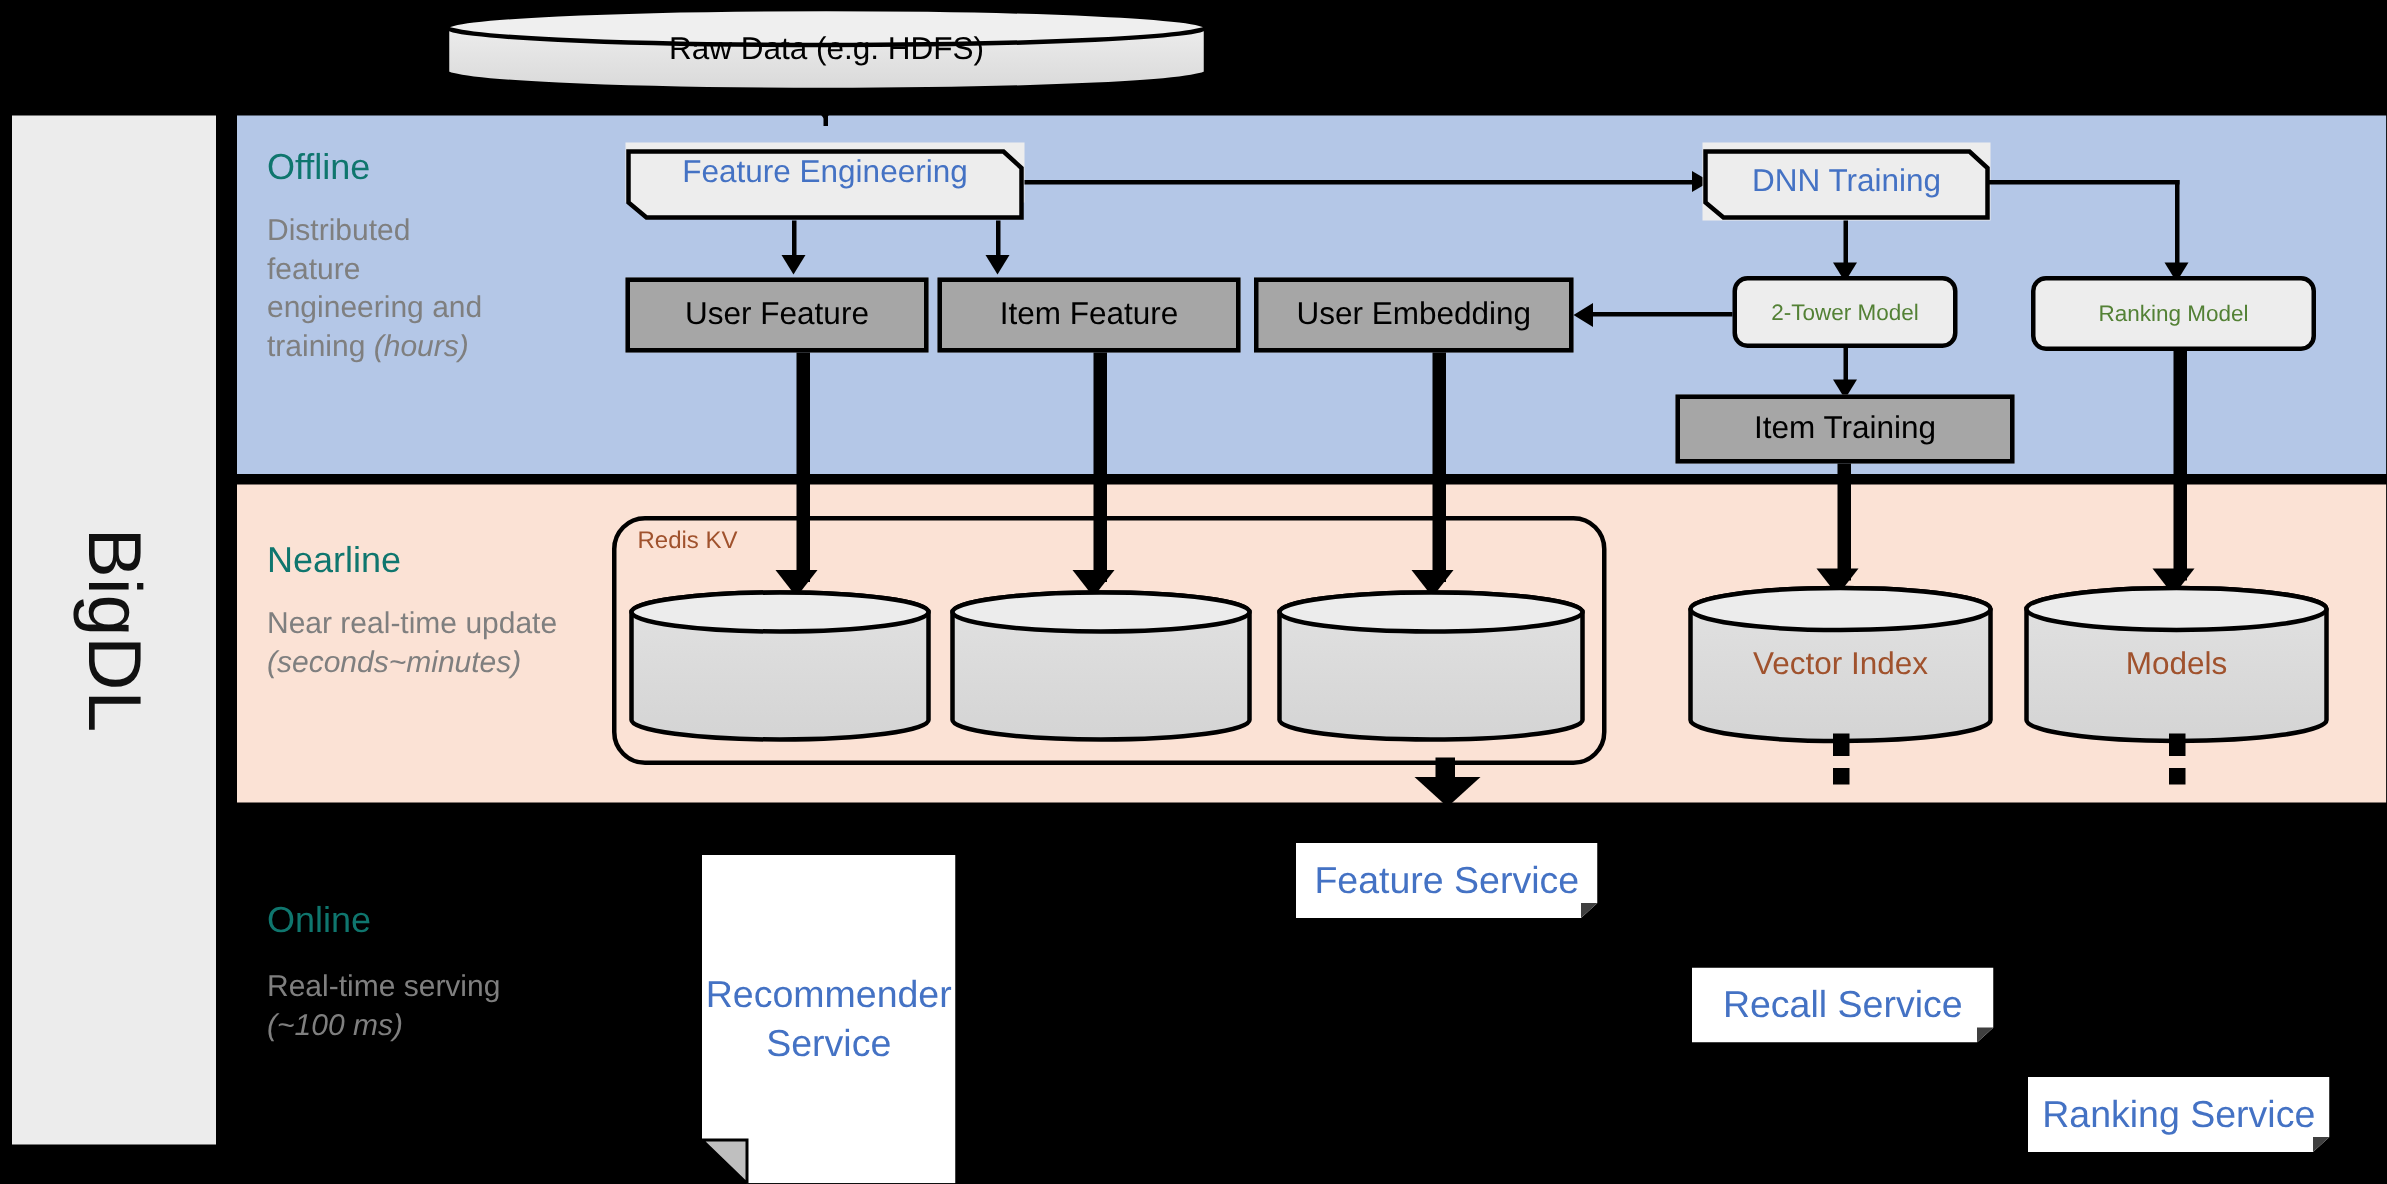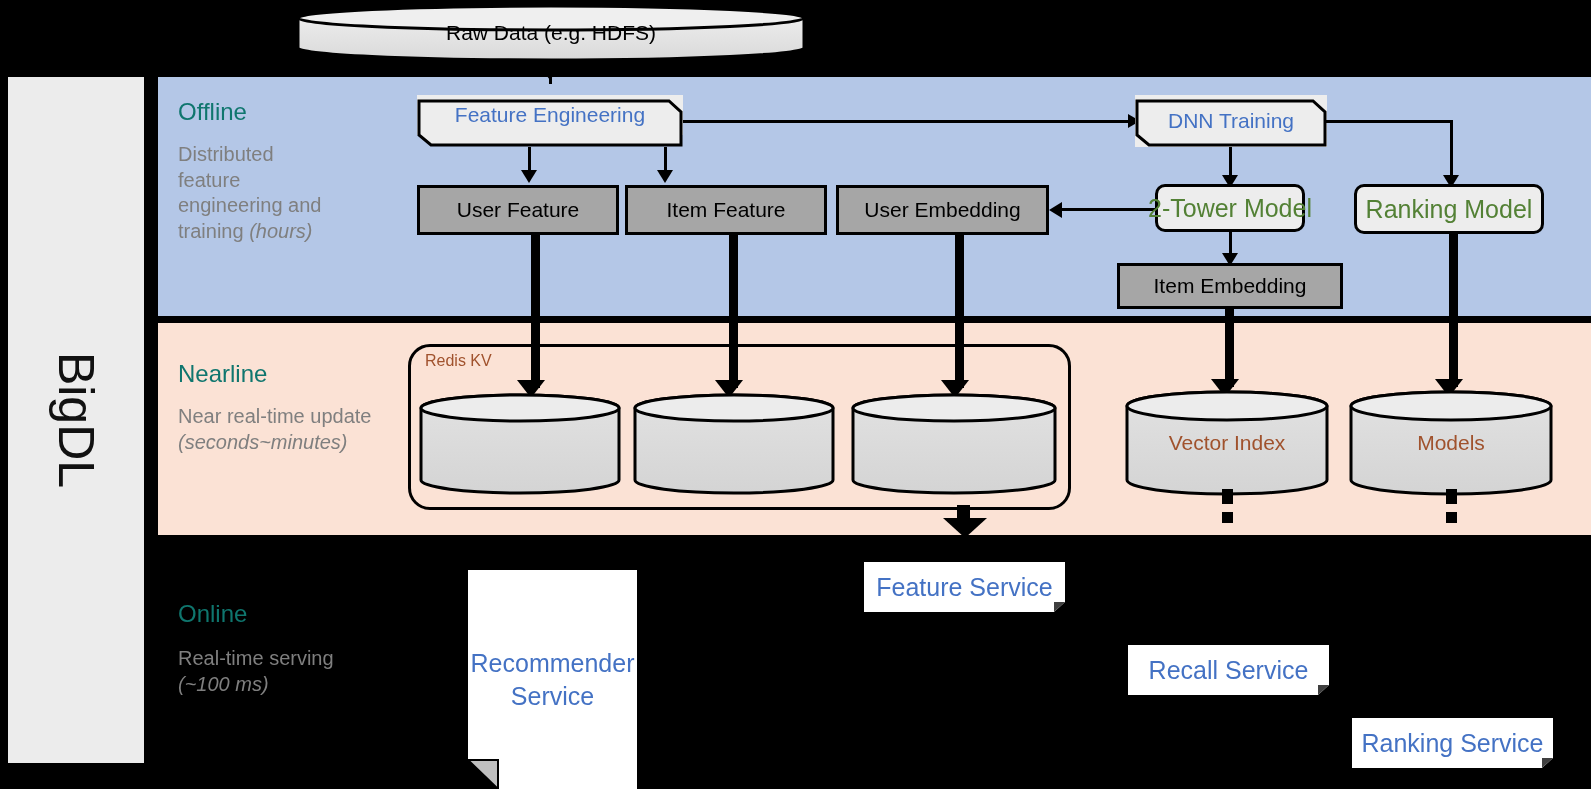--- a/index.html
+++ b/index.html
@@ -32,21 +32,21 @@
 
   
   .gray-box{
     background:#a6a6a6;border:3px solid #000;
     display:flex;align-items:center;justify-content:center;
     font-size:21px;color:#000;box-sizing:border-box;white-space:nowrap;
   }
   .proc-box{
     background:#ededed;border:3px solid #000;border-radius:10px;
     display:flex;align-items:center;justify-content:center;
-    font-size:25px;box-sizing:border-box;white-space:nowrap;
+    font-size:15px;box-sizing:border-box;white-space:nowrap;
   }
   .blue-txt{color:#4472c4;}
   .green-txt{color:#538135;}
 
   
   .flag-box{
     background:#ededed;display:flex;align-items:center;justify-content:center;
     font-size:21px;box-sizing:border-box;white-space:nowrap;position:absolute;
   }
   .flag-box svg{position:absolute;left:0;top:0;}
@@ -174,21 +174,21 @@
     <span class="green-txt">2-Tower Model</span>
   </div>
   <div class="proc-box abs" style="left:1354px;top:184px;width:190px;height:50px;">
     <span class="green-txt">Ranking Model</span>
   </div>
 
   <div class="vline thin" style="left:1229px;top:232px;height:28px;"></div>
   <div class="arrow-dn" style="left:1222px;top:253px;"></div>
 
   <div class="gray-box abs" style="left:1117px;top:263px;width:226px;height:46px;">
-    <span>Item Embedding</span>
+    <span>Item Training</span>
   </div>
 
   <div class="vline thick" style="left:531px;top:235px;height:153px;"></div>
   <div class="arrow-dn big" style="left:517px;top:380px;"></div>
 
   <div class="vline thick" style="left:729px;top:235px;height:153px;"></div>
   <div class="arrow-dn big" style="left:715px;top:380px;"></div>
 
   <div class="vline thick" style="left:955px;top:235px;height:153px;"></div>
   <div class="arrow-dn big" style="left:941px;top:380px;"></div>

